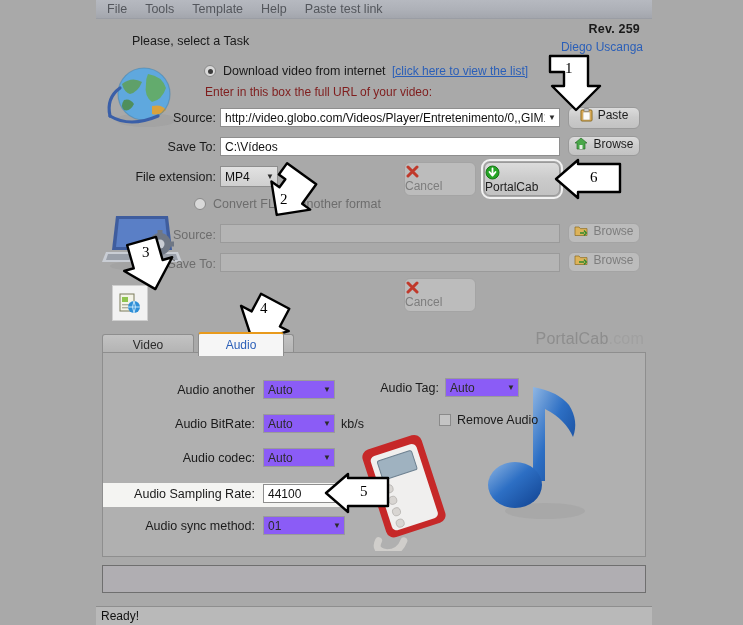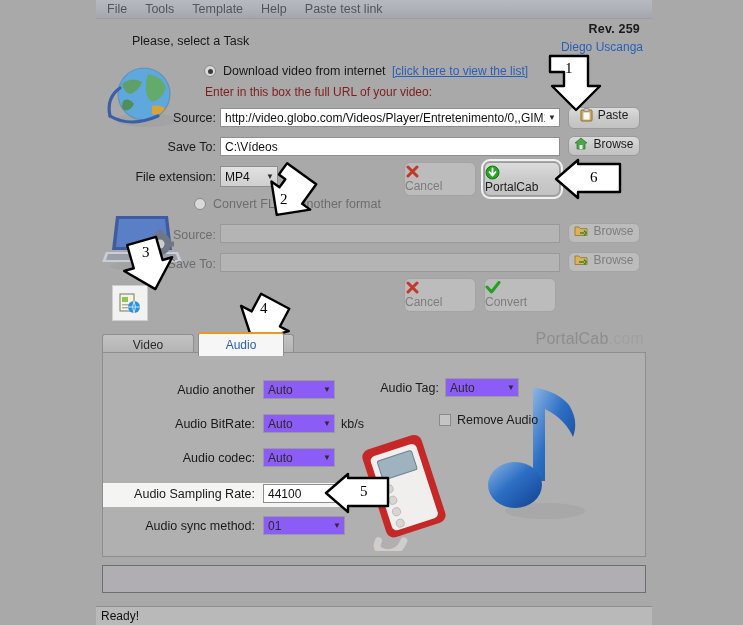--- a/index.html
+++ b/index.html
@@ -298,28 +298,20 @@
   </div>
 
   <div class="btn disabled stacked" style="left:308px;top:278px;width:72px;height:34px;">
     <span class="bglyph">
       <svg width="15" height="14" viewBox="0 0 15 14">
         <path d="M3 2 L12 11 M12 2 L3 11" stroke="#c0392b" stroke-width="3" stroke-linecap="round"></path>
       </svg>
     </span>
     <span>Cancel</span>
   </div>
-  <div class="btn disabled stacked" style="left:388px;top:278px;width:72px;height:34px;">
-    <span class="bglyph">
-      <svg width="16" height="14" viewBox="0 0 16 14">
-        <path d="M2 6 L6.5 11 L14 1.5" stroke="#22a022" stroke-width="3" fill="none" stroke-linecap="round" stroke-linejoin="round"></path>
-      </svg>
-    </span>
-    <span>Convert</span>
-  </div>
 
   <div id="flv-button">
     <svg width="22" height="21" viewBox="0 0 22 21">
       <rect x="1" y="1" width="14" height="17" fill="#f3f3e7" stroke="#7b7b5a"></rect>
       <rect x="3" y="4" width="6" height="5" fill="#8fc44f"></rect>
       <rect x="3" y="11" width="8" height="1.4" fill="#b0b0a0"></rect>
       <rect x="3" y="14" width="6" height="1.4" fill="#b0b0a0"></rect>
       <circle cx="15" cy="14" r="6" fill="#2e8ed6"></circle>
       <path d="M9 14 H21 M15 8 Q18 14 15 20 Q12 14 15 8" stroke="#bfe3fb" stroke-width="1" fill="none"></path>
     </svg>

